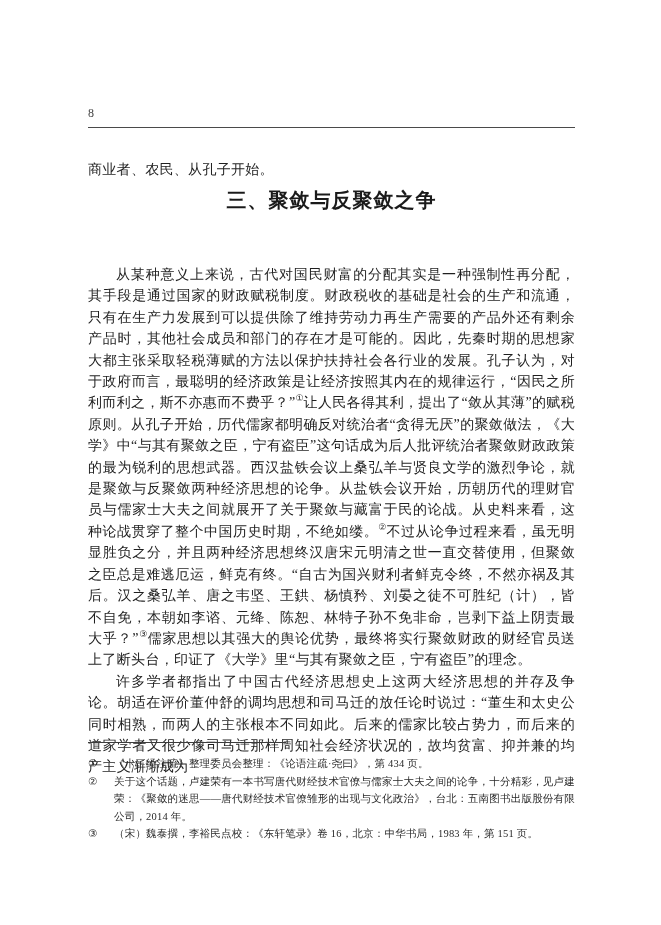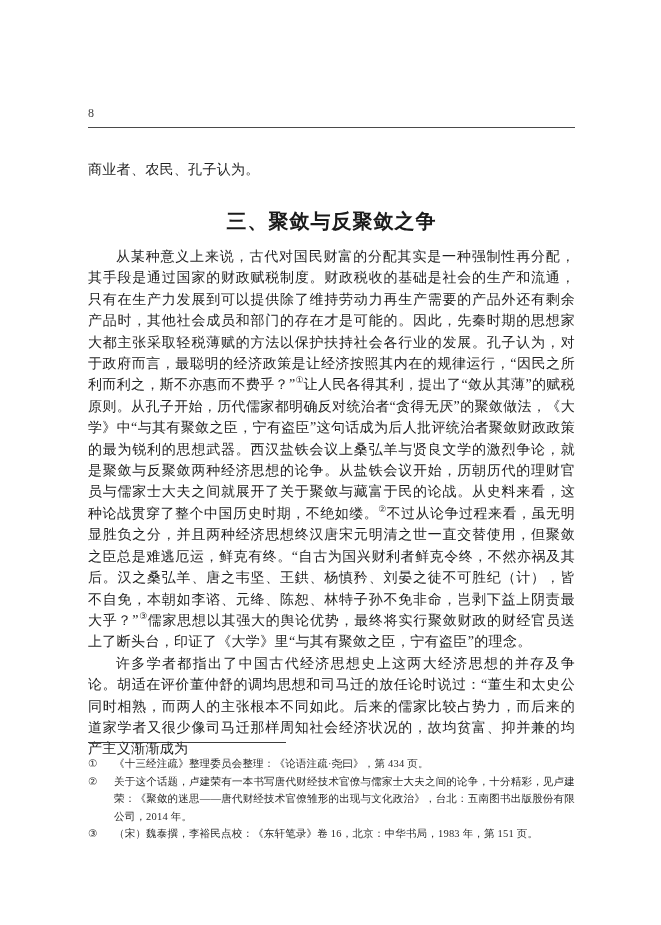--- a/index.html
+++ b/index.html
@@ -48,36 +48,36 @@
     top: 145px;
     left: 0;
     width: 100%;
     font-size: 14px;
     line-height: 21.4px;
     letter-spacing: 0.3px;
   }
   
   .section-heading {
     position: absolute;
-    top: 206px;
+    top: 185px;
     left: 0;
     width: 100%;
     margin: 0;
     text-align: center;
     font-family: "Liberation Sans", "DejaVu Sans", sans-serif;
     font-weight: bold;
     font-size: 20px;
     line-height: 30px;
     letter-spacing: 1px;
     color: #1a1a1a;
   }
   
   .body-text {
     position: absolute;
-    top: 246px;
+    top: 264px;
     left: 0;
     width: 100%;
     font-size: 14px;
     line-height: 21.4px;
     letter-spacing: 0.35px;
     text-align: justify;
   }
   .body-text p.para {
     margin: 0;
     text-indent: 2em;
@@ -120,21 +120,21 @@
 </head>
 <body>
 
 <div class="page" style="background: rgb(255, 255, 255); color: rgb(31, 31, 31);">
   <div class="content">
 
     <header class="running-head">
       <span class="page-num">8</span>
     </header>
 
-    <p class="continuation">商业者、农民、孔子认为。</p>
+    <p class="continuation">商业者、农民、从孔子开始。</p>
 
     <h2 class="section-heading">三、聚敛与反聚敛之争</h2>
 
     <div class="body-text">
         <p class="para"><span>从某种意义上来说，古代对国民财富的分配其实是一种强制性再分配，其手段是通过国家的财政赋税制度。财政税收的基础是社会的生产和流通，只有在生产力发展到可以提供除了维持劳动力再生产需要的产品外还有剩余产品时，其他社会成员和部门的存在才是可能的。因此，先秦时期的思想家大都主张采取轻税薄赋的方法以保护扶持社会各行业的发展。孔子认为，对于政府而言，最聪明的经济政策是让经济按照其内在的规律运行，“因民之所利而利之，斯不亦惠而不费乎？”</span><sup class="fn-ref">①</sup><span>让人民各得其利，提出了“敛从其薄”的赋税原则。从孔子开始，历代儒家都明确反对统治者“贪得无厌”的聚敛做法，《大学》中“与其有聚敛之臣，宁有盗臣”这句话成为后人批评统治者聚敛财政政策的最为锐利的思想武器。西汉盐铁会议上桑弘羊与贤良文学的激烈争论，就是聚敛与反聚敛两种经济思想的论争。从盐铁会议开始，历朝历代的理财官员与儒家士大夫之间就展开了关于聚敛与藏富于民的论战。从史料来看，这种论战贯穿了整个中国历史时期，不绝如缕。</span><sup class="fn-ref">②</sup><span>不过从论争过程来看，虽无明显胜负之分，并且两种经济思想终汉唐宋元明清之世一直交替使用，但聚敛之臣总是难逃厄运，鲜克有终。“自古为国兴财利者鲜克令终，不然亦祸及其后。汉之桑弘羊、唐之韦坚、王鉷、杨慎矜、刘晏之徒不可胜纪（计），皆不自免，本朝如李谘、元绛、陈恕、林特子孙不免非命，岂剥下益上阴责最大乎？”</span><sup class="fn-ref">③</sup><span>儒家思想以其强大的舆论优势，最终将实行聚敛财政的财经官员送上了断头台，印证了《大学》里“与其有聚敛之臣，宁有盗臣”的理念。</span></p>
         <p class="para"><span>许多学者都指出了中国古代经济思想史上这两大经济思想的并存及争论。胡适在评价董仲舒的调均思想和司马迁的放任论时说过：“董生和太史公同时相熟，而两人的主张根本不同如此。后来的儒家比较占势力，而后来的道家学者又很少像司马迁那样周知社会经济状况的，故均贫富、抑并兼的均产主义渐渐成为</span></p>
       </div>
 
     <div class="footnotes">
       <div class="fn-rule"></div>

